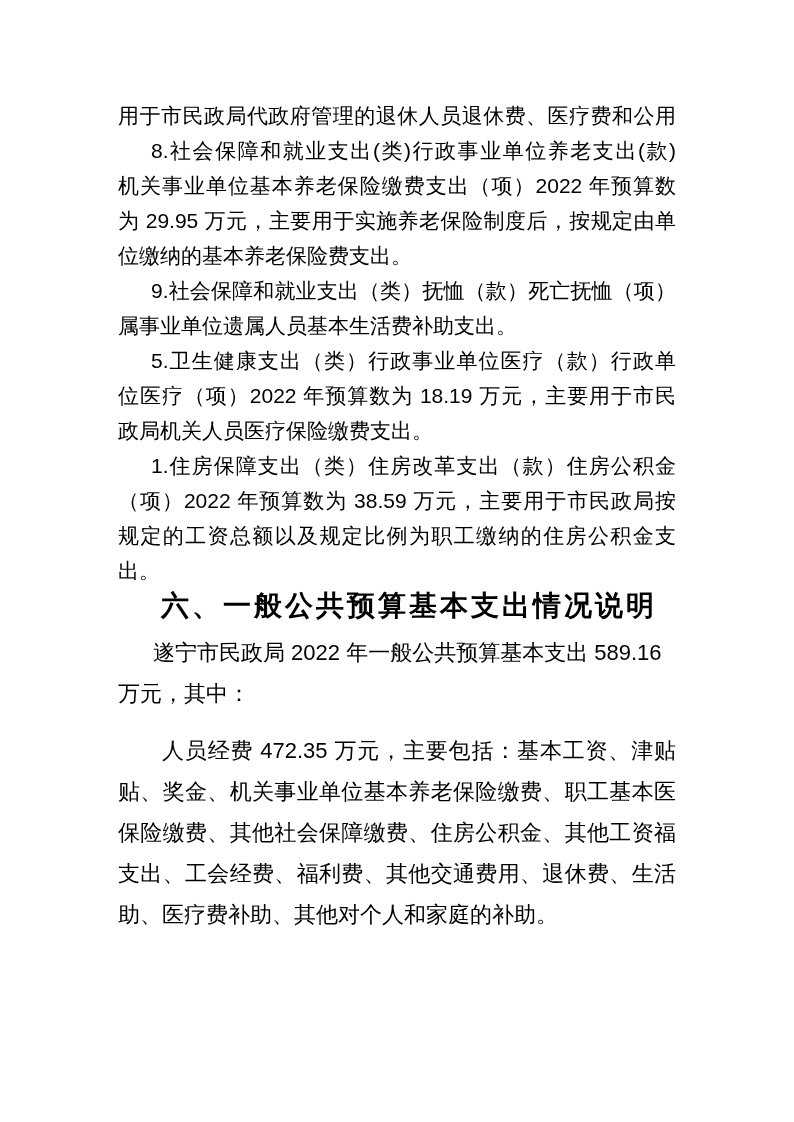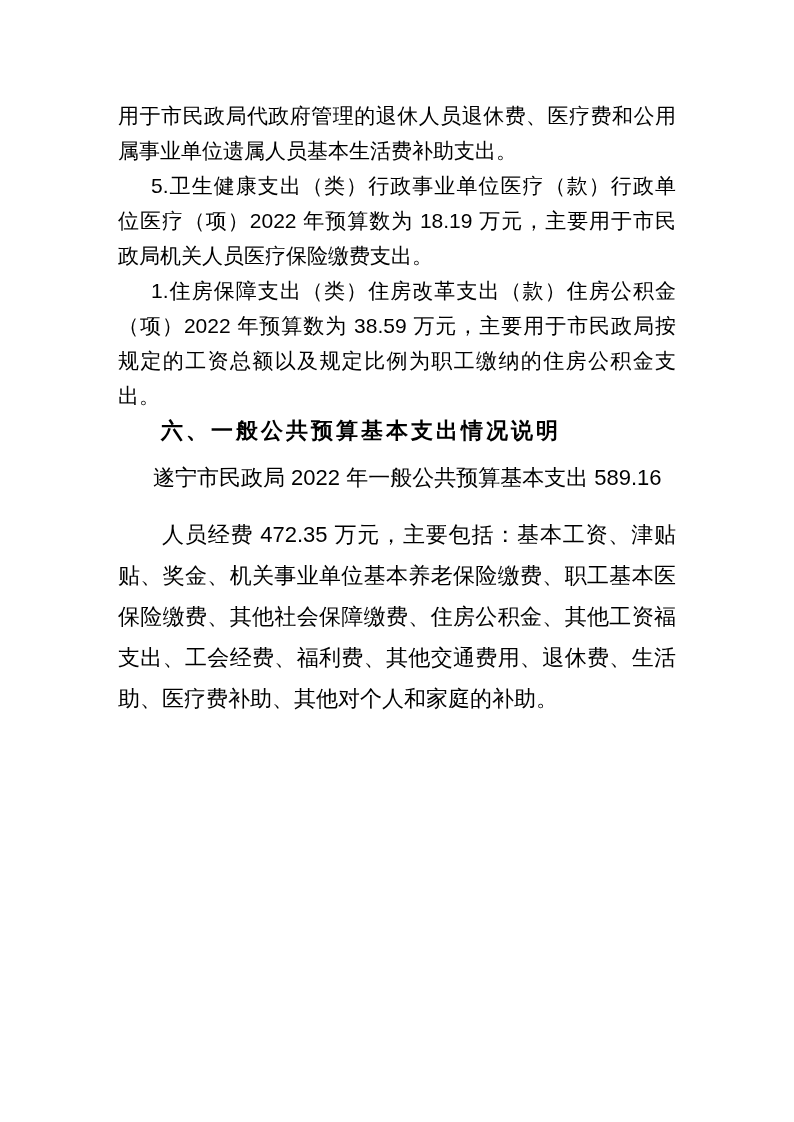--- a/index.html
+++ b/index.html
@@ -22,21 +22,21 @@
   
   .sec-a .line {
     font-size: 21px;
     line-height: 35px;
     height: 35px;
     overflow: hidden;
     white-space: normal;
   }
   
   .heading {
-    font-size: 22px;
+    font-size: 28px;
     line-height: 35px;
     height: 35px;
     font-weight: 700;
     text-indent: 43px;
     letter-spacing: 3px;
     overflow: hidden;
   }
   
   .sec-b .line {
     font-size: 22px;
@@ -57,22 +57,29 @@
 
 <div class="page">
   <div class="content">
 
     <div class="sec-a">
 
       <div>
         <div class="line j">用于市民政局代政府管理的退休人员退休费、医疗费和公用</div>
       </div>
 
+      <div>
+        <div class="line j i-num">8.社会保障和就业支出(类)行政事业单位养老支出(款)</div>
+        <div class="line j">机关事业单位基本养老保险缴费支出（项）2022 年预算数</div>
+        <div class="line j">为 29.95 万元，主要用于实施养老保险制度后，按规定由单</div>
+        <div class="line">位缴纳的基本养老保险费支出。</div>
+      </div>
 
       <div>
+        <div class="line j i-num">9.社会保障和就业支出（类）抚恤（款）死亡抚恤（项）</div>
         <div class="line">属事业单位遗属人员基本生活费补助支出。</div>
       </div>
 
       <div>
         <div class="line j i-num">5.卫生健康支出（类）行政事业单位医疗（款）行政单</div>
         <div class="line j">位医疗（项）2022 年预算数为 18.19 万元，主要用于市民</div>
         <div class="line">政局机关人员医疗保险缴费支出。</div>
       </div>
 
       <div>
@@ -83,20 +90,21 @@
       </div>
 
     </div>
 
     <div class="heading">六、一般公共预算基本支出情况说明</div>
 
     <div class="sec-b">
 
       <div class="para-total">
         <div class="line i-std">遂宁市民政局 2022 年一般公共预算基本支出 589.16</div>
+        <div class="line">万元，其中：</div>
       </div>
 
       <div class="para-personnel">
         <div class="line j i-big">人员经费 472.35 万元，主要包括：基本工资、津贴补</div>
         <div class="line j">贴、奖金、机关事业单位基本养老保险缴费、职工基本医疗</div>
         <div class="line j">保险缴费、其他社会保障缴费、住房公积金、其他工资福利</div>
         <div class="line j">支出、工会经费、福利费、其他交通费用、退休费、生活补</div>
         <div class="line">助、医疗费补助、其他对个人和家庭的补助。</div>
       </div>
 

